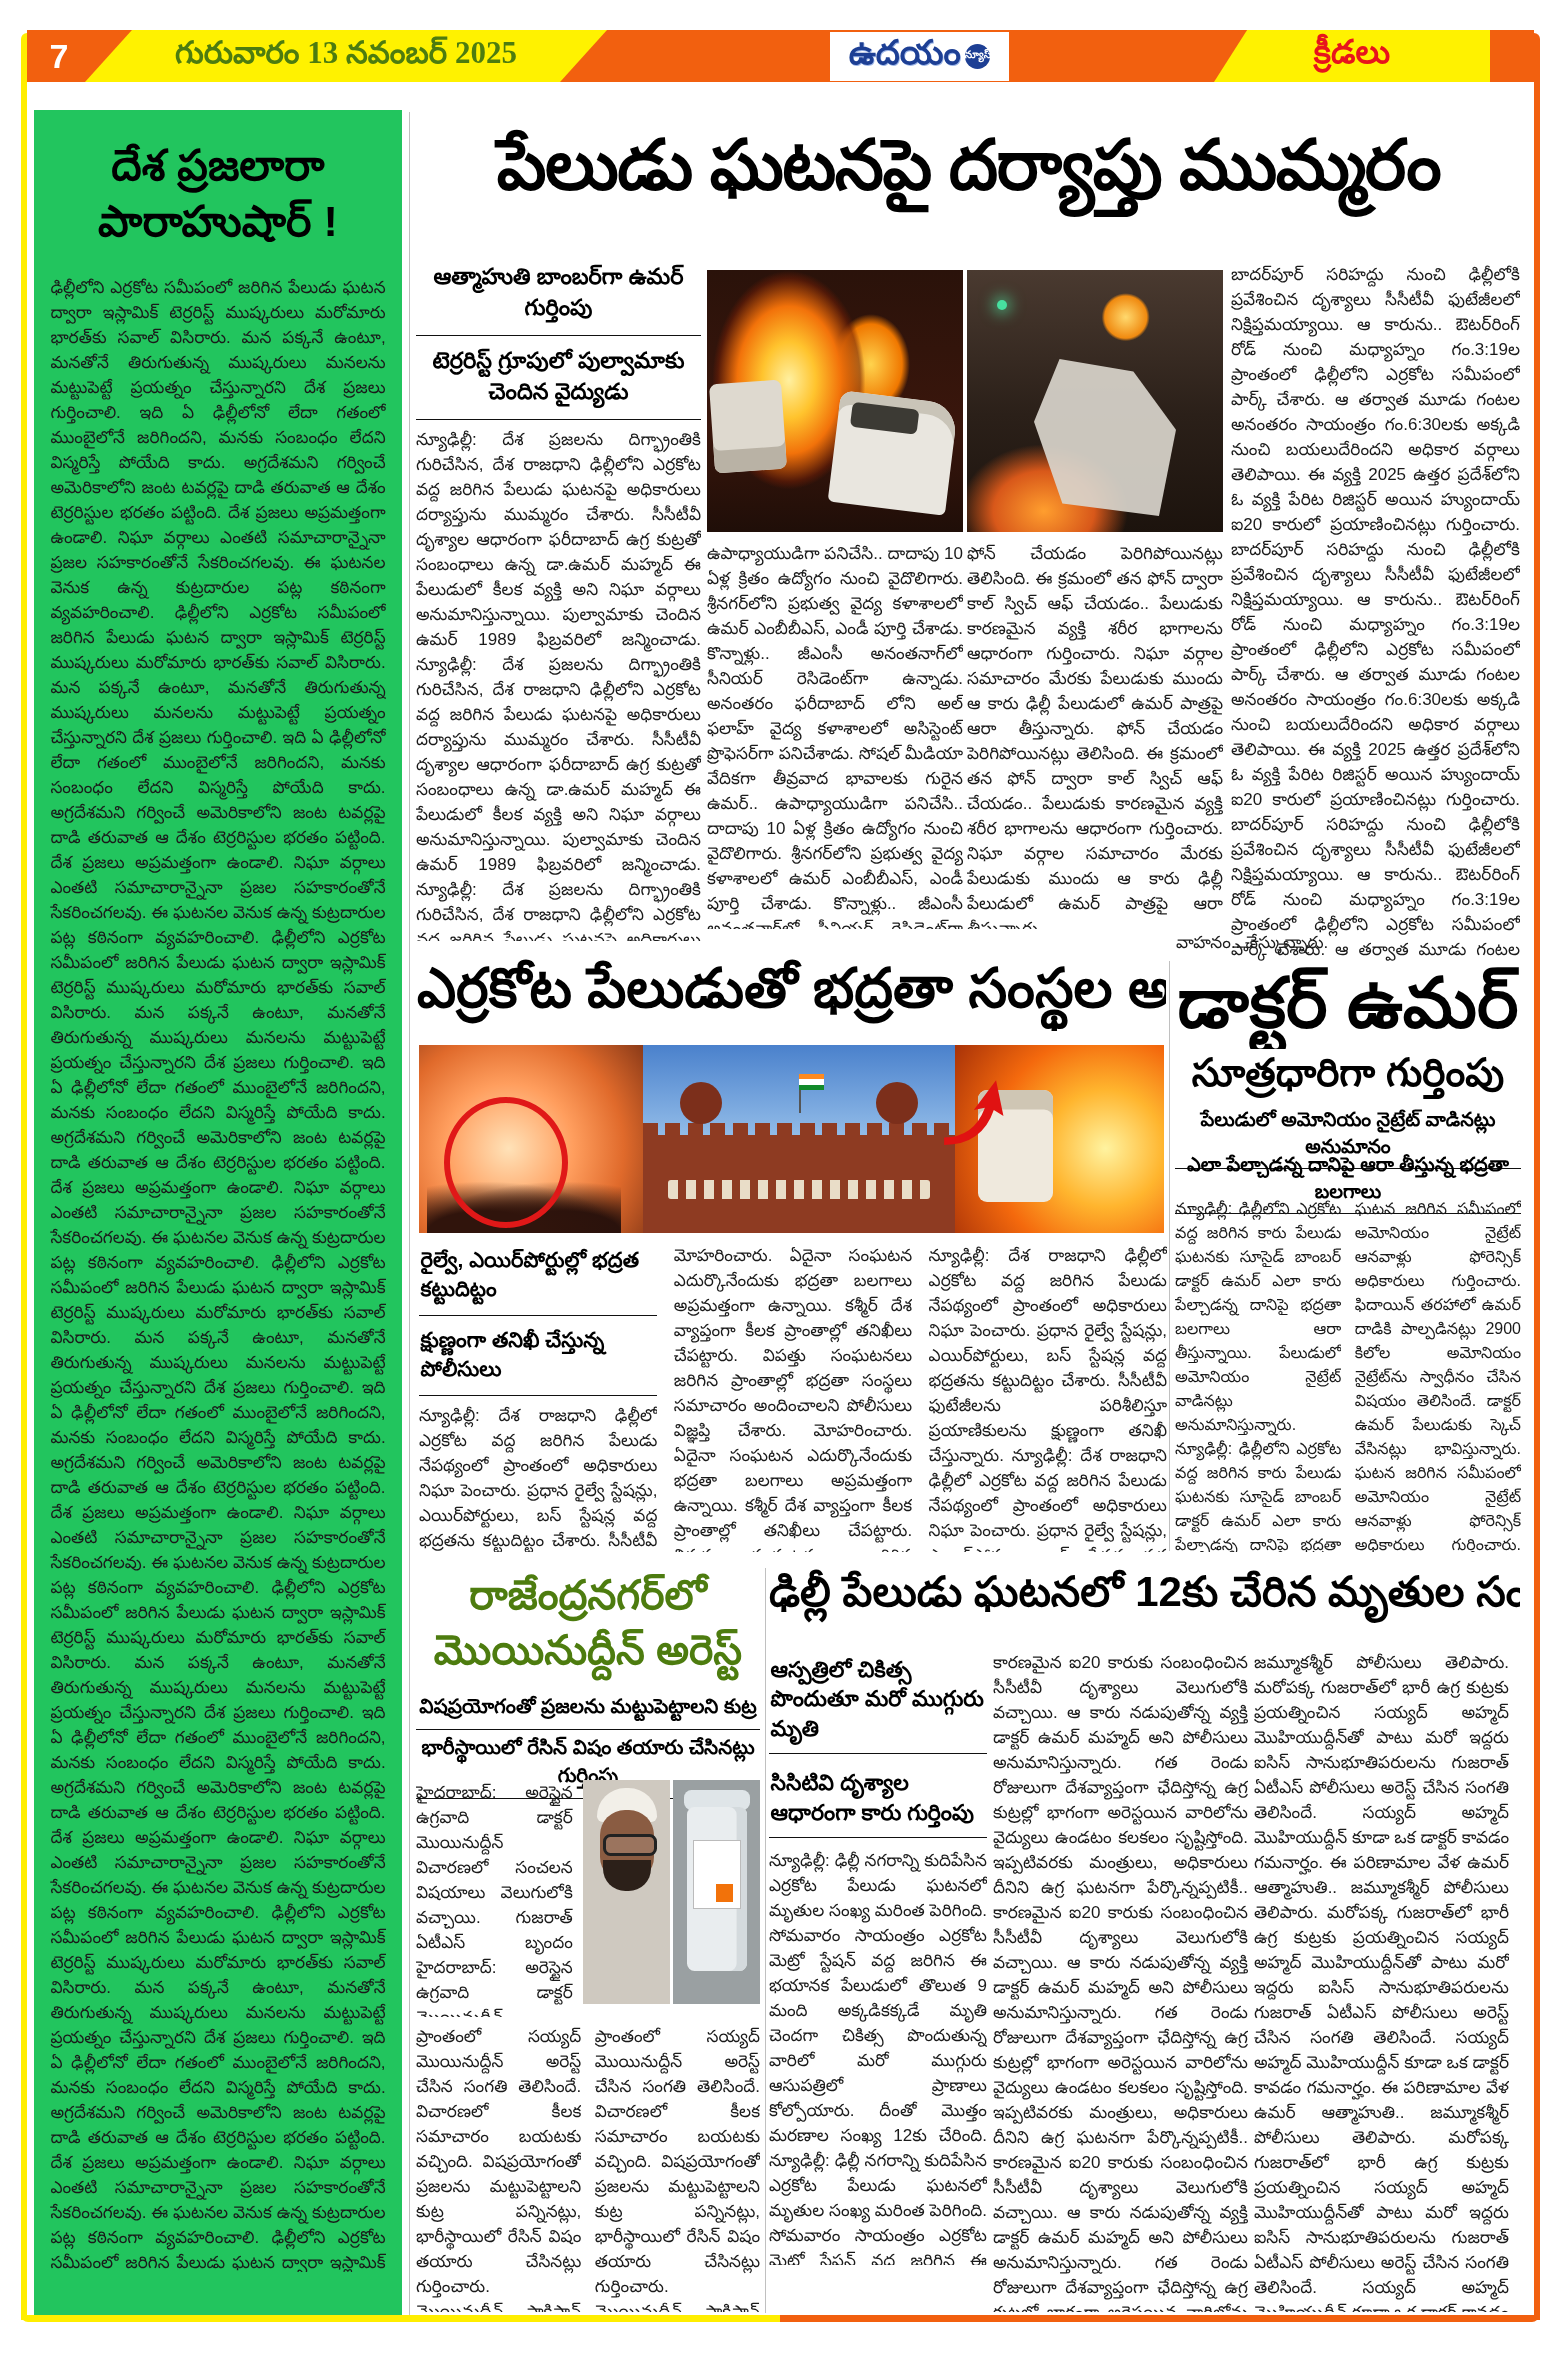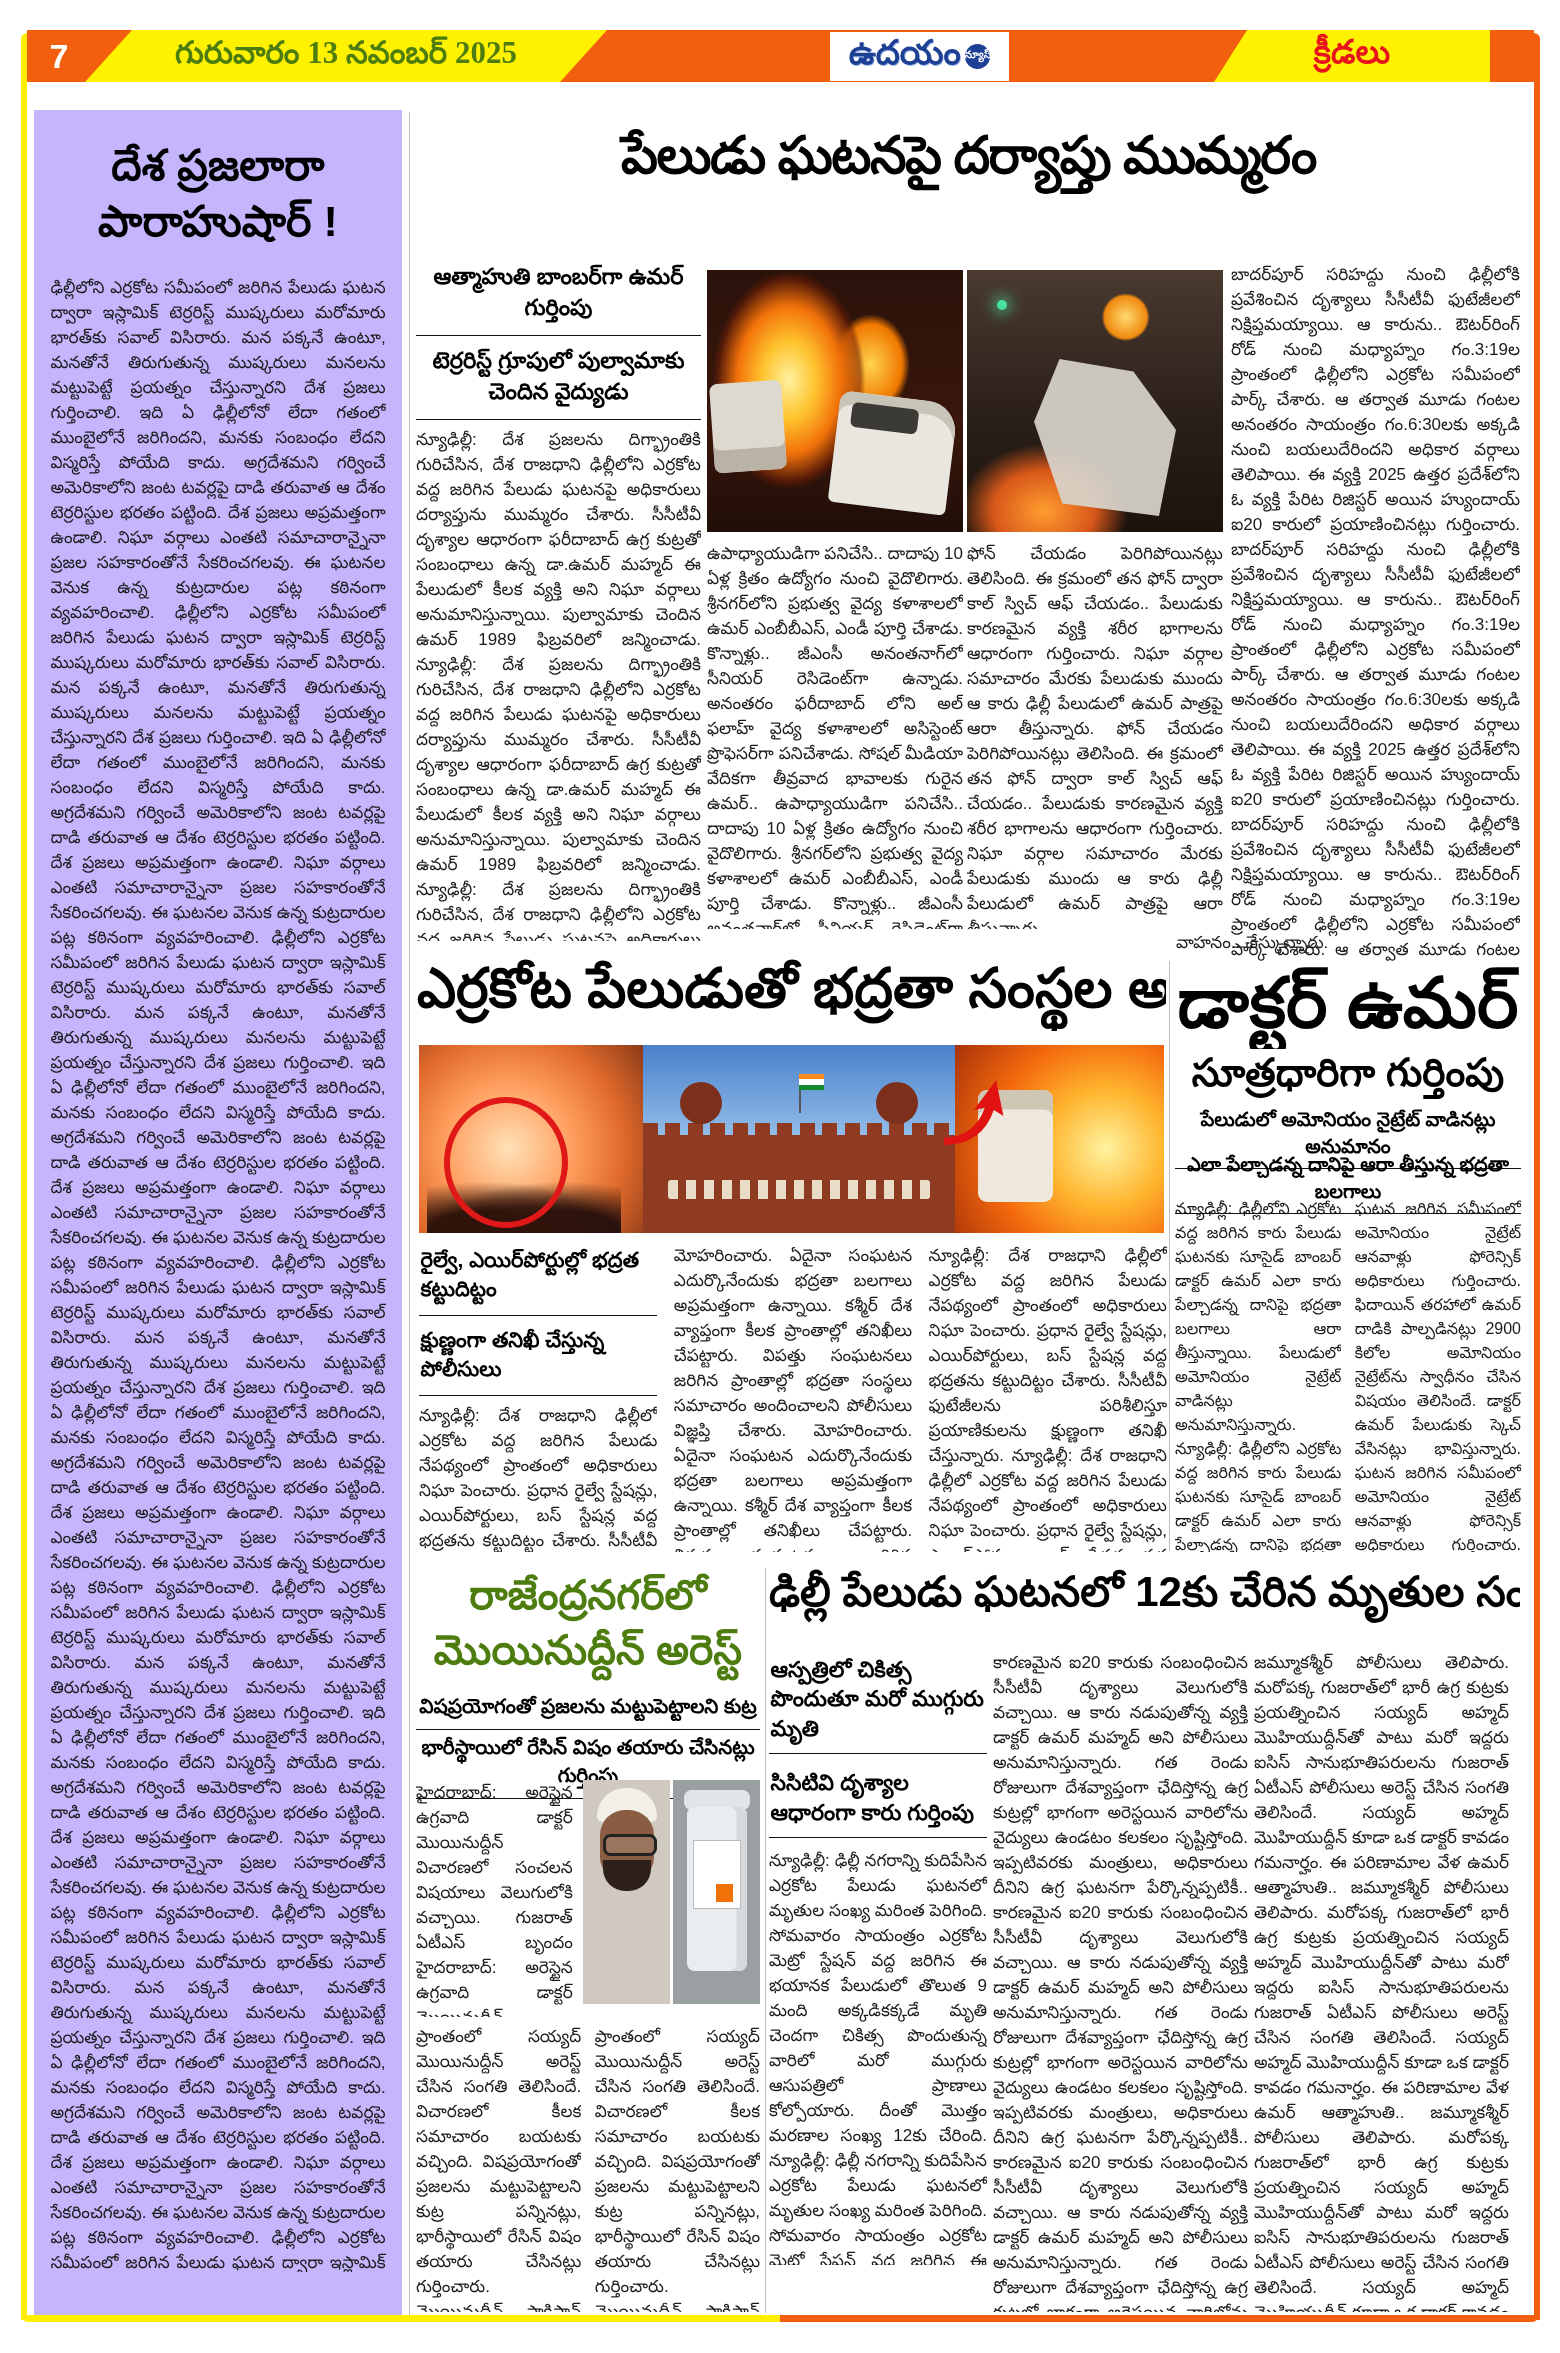--- a/index.html
+++ b/index.html
@@ -21,30 +21,30 @@
   .dateband span{font-size:31px;font-weight:900;color:#4d7c0f;font-family:"Liberation Serif","DejaVu Serif",serif;}
   .logobox{left:803px;top:1.5px;width:179px;height:49px;background:#fff;display:flex;align-items:center;justify-content:center;gap:4.5px;}
   .logomain{font-size:34px;font-weight:900;color:#1d3f94;text-shadow:0.7px 0.7px 0 #9db6e8;}
   .logosub{font-size:10.4px;font-weight:bold;color:#fff;background:#1d3f94;border-radius:50%;
            width:25px;height:25px;display:flex;align-items:center;justify-content:center;}
   .sportsband{left:1187px;top:0;width:276px;height:52px;background:#fff200;
               clip-path:polygon(12% 0,100% 0,100% 100%,0 100%);
               display:flex;align-items:center;justify-content:center;}
   .sportsband span{font-size:33px;font-weight:900;color:#e8141c;}
   
-  .opinion{left:34px;top:110px;width:368px;height:2205px;background:#c4b5fd;padding:18px 16.4px;box-sizing:border-box;overflow:hidden;}
+  .opinion{left:34px;top:110px;width:368px;height:2205px;background:#22c55e;padding:18px 16.4px;box-sizing:border-box;overflow:hidden;}
   .op-head{font-size:43px;line-height:1.3;font-weight:900;color:#000;text-align:center;margin:10.4px 0 25px 0;}
   .op-body{font-size:17.5px;line-height:27px;text-align:justify;color:#171310;overflow:hidden;height:1997px;}
   
   .body-txt{font-size:17px;line-height:25px;text-align:justify;color:#1a1a1a;overflow:hidden;}
   .subhead{font-weight:900;color:#000;text-align:center;border-bottom:1.5px solid #111;
            padding:4.5px 1.5px 9px 1.5px;margin-bottom:7.5px;}
   .vline{width:0.7px;background:#c0c0c0;}
   
-  .lead-headline{left:417px;top:125px;width:1103px;height:113px;font-size:52px;font-weight:900;
+  .lead-headline{left:417px;top:125px;width:1103px;height:113px;font-size:70px;font-weight:900;
                  letter-spacing:-1.5px;text-align:center;color:#000;white-space:nowrap;overflow:hidden;}
   .lead-col1{left:416px;top:259px;width:285px;height:669px;}
   .lead-col1 .subhead{font-size:22.4px;}
   .lead-col2{left:707px;top:541px;width:256px;height:388px;}
   .lead-col3{left:967px;top:541px;width:256px;height:388px;}
   .lead-col4{left:1231px;top:262px;width:289px;height:699px;}
   
   .photo{overflow:hidden;position:absolute;}
   .phA{left:707px;top:270px;width:256px;height:262px;
        background:radial-gradient(ellipse 89px 127px at 32% 42%,#fff0a0 0%,#ffc42e 30%,#f2720a 58%,rgba(110,30,6,.55) 80%,rgba(40,16,8,0) 86%),

